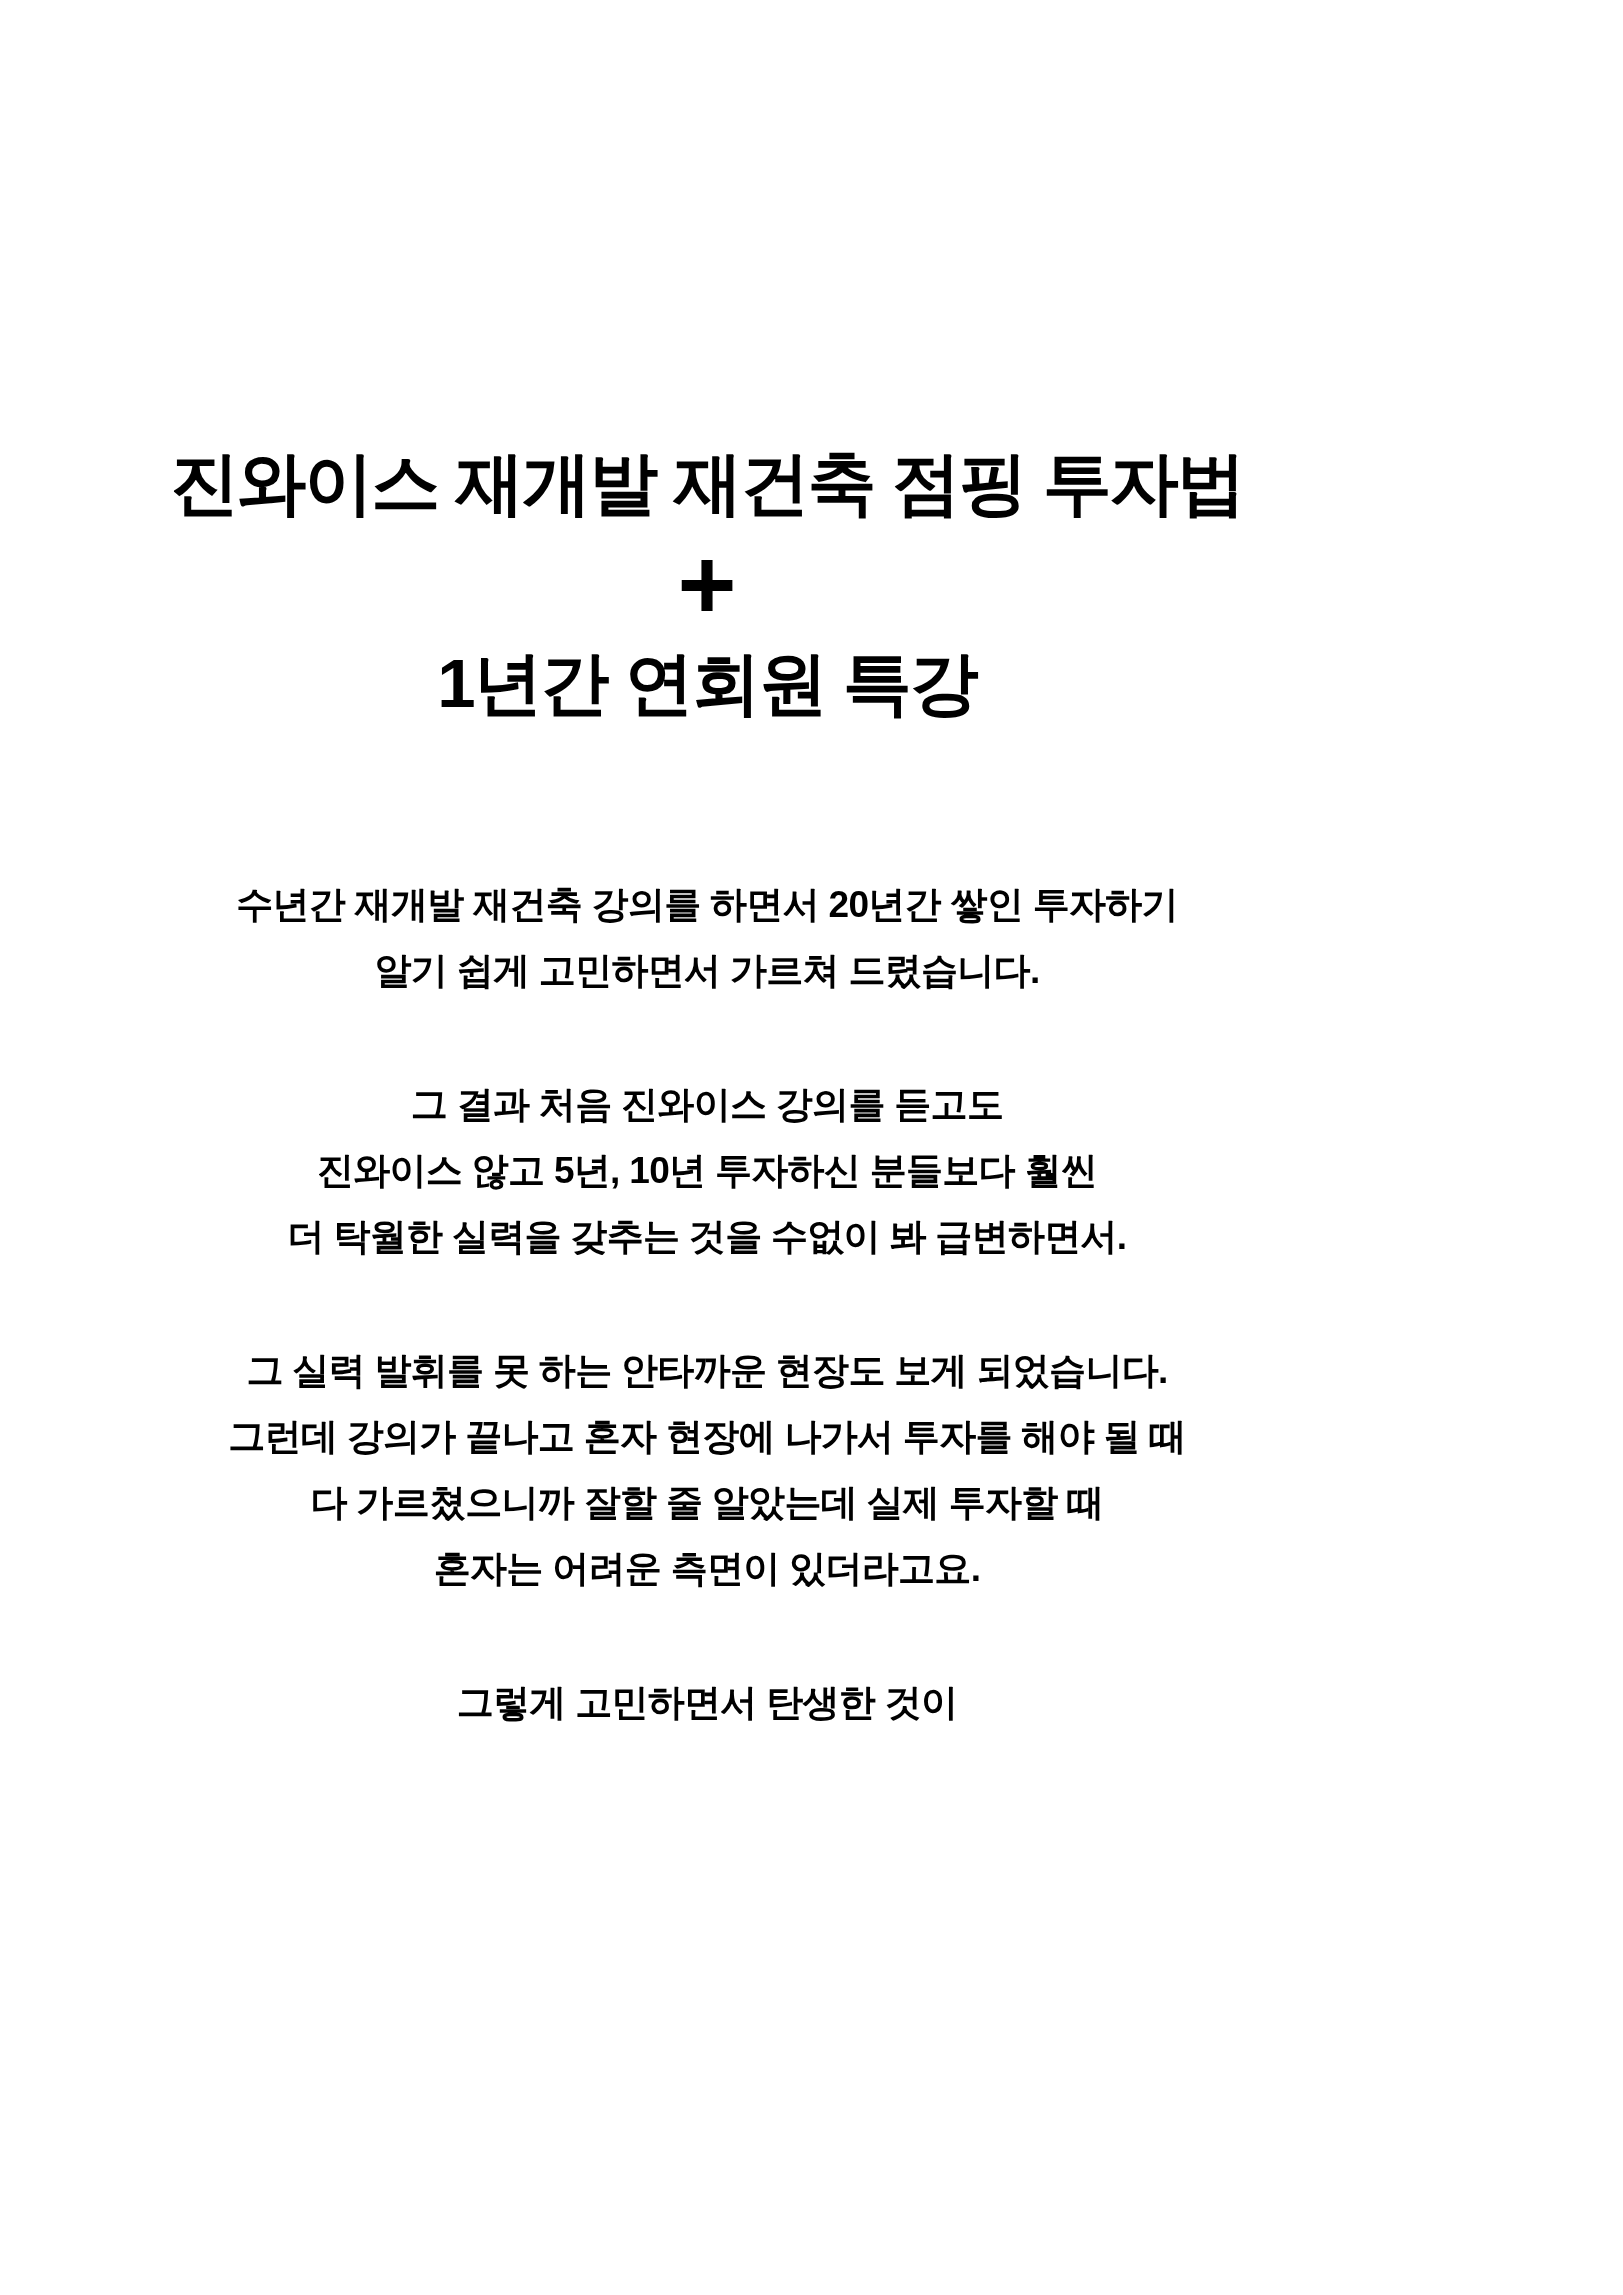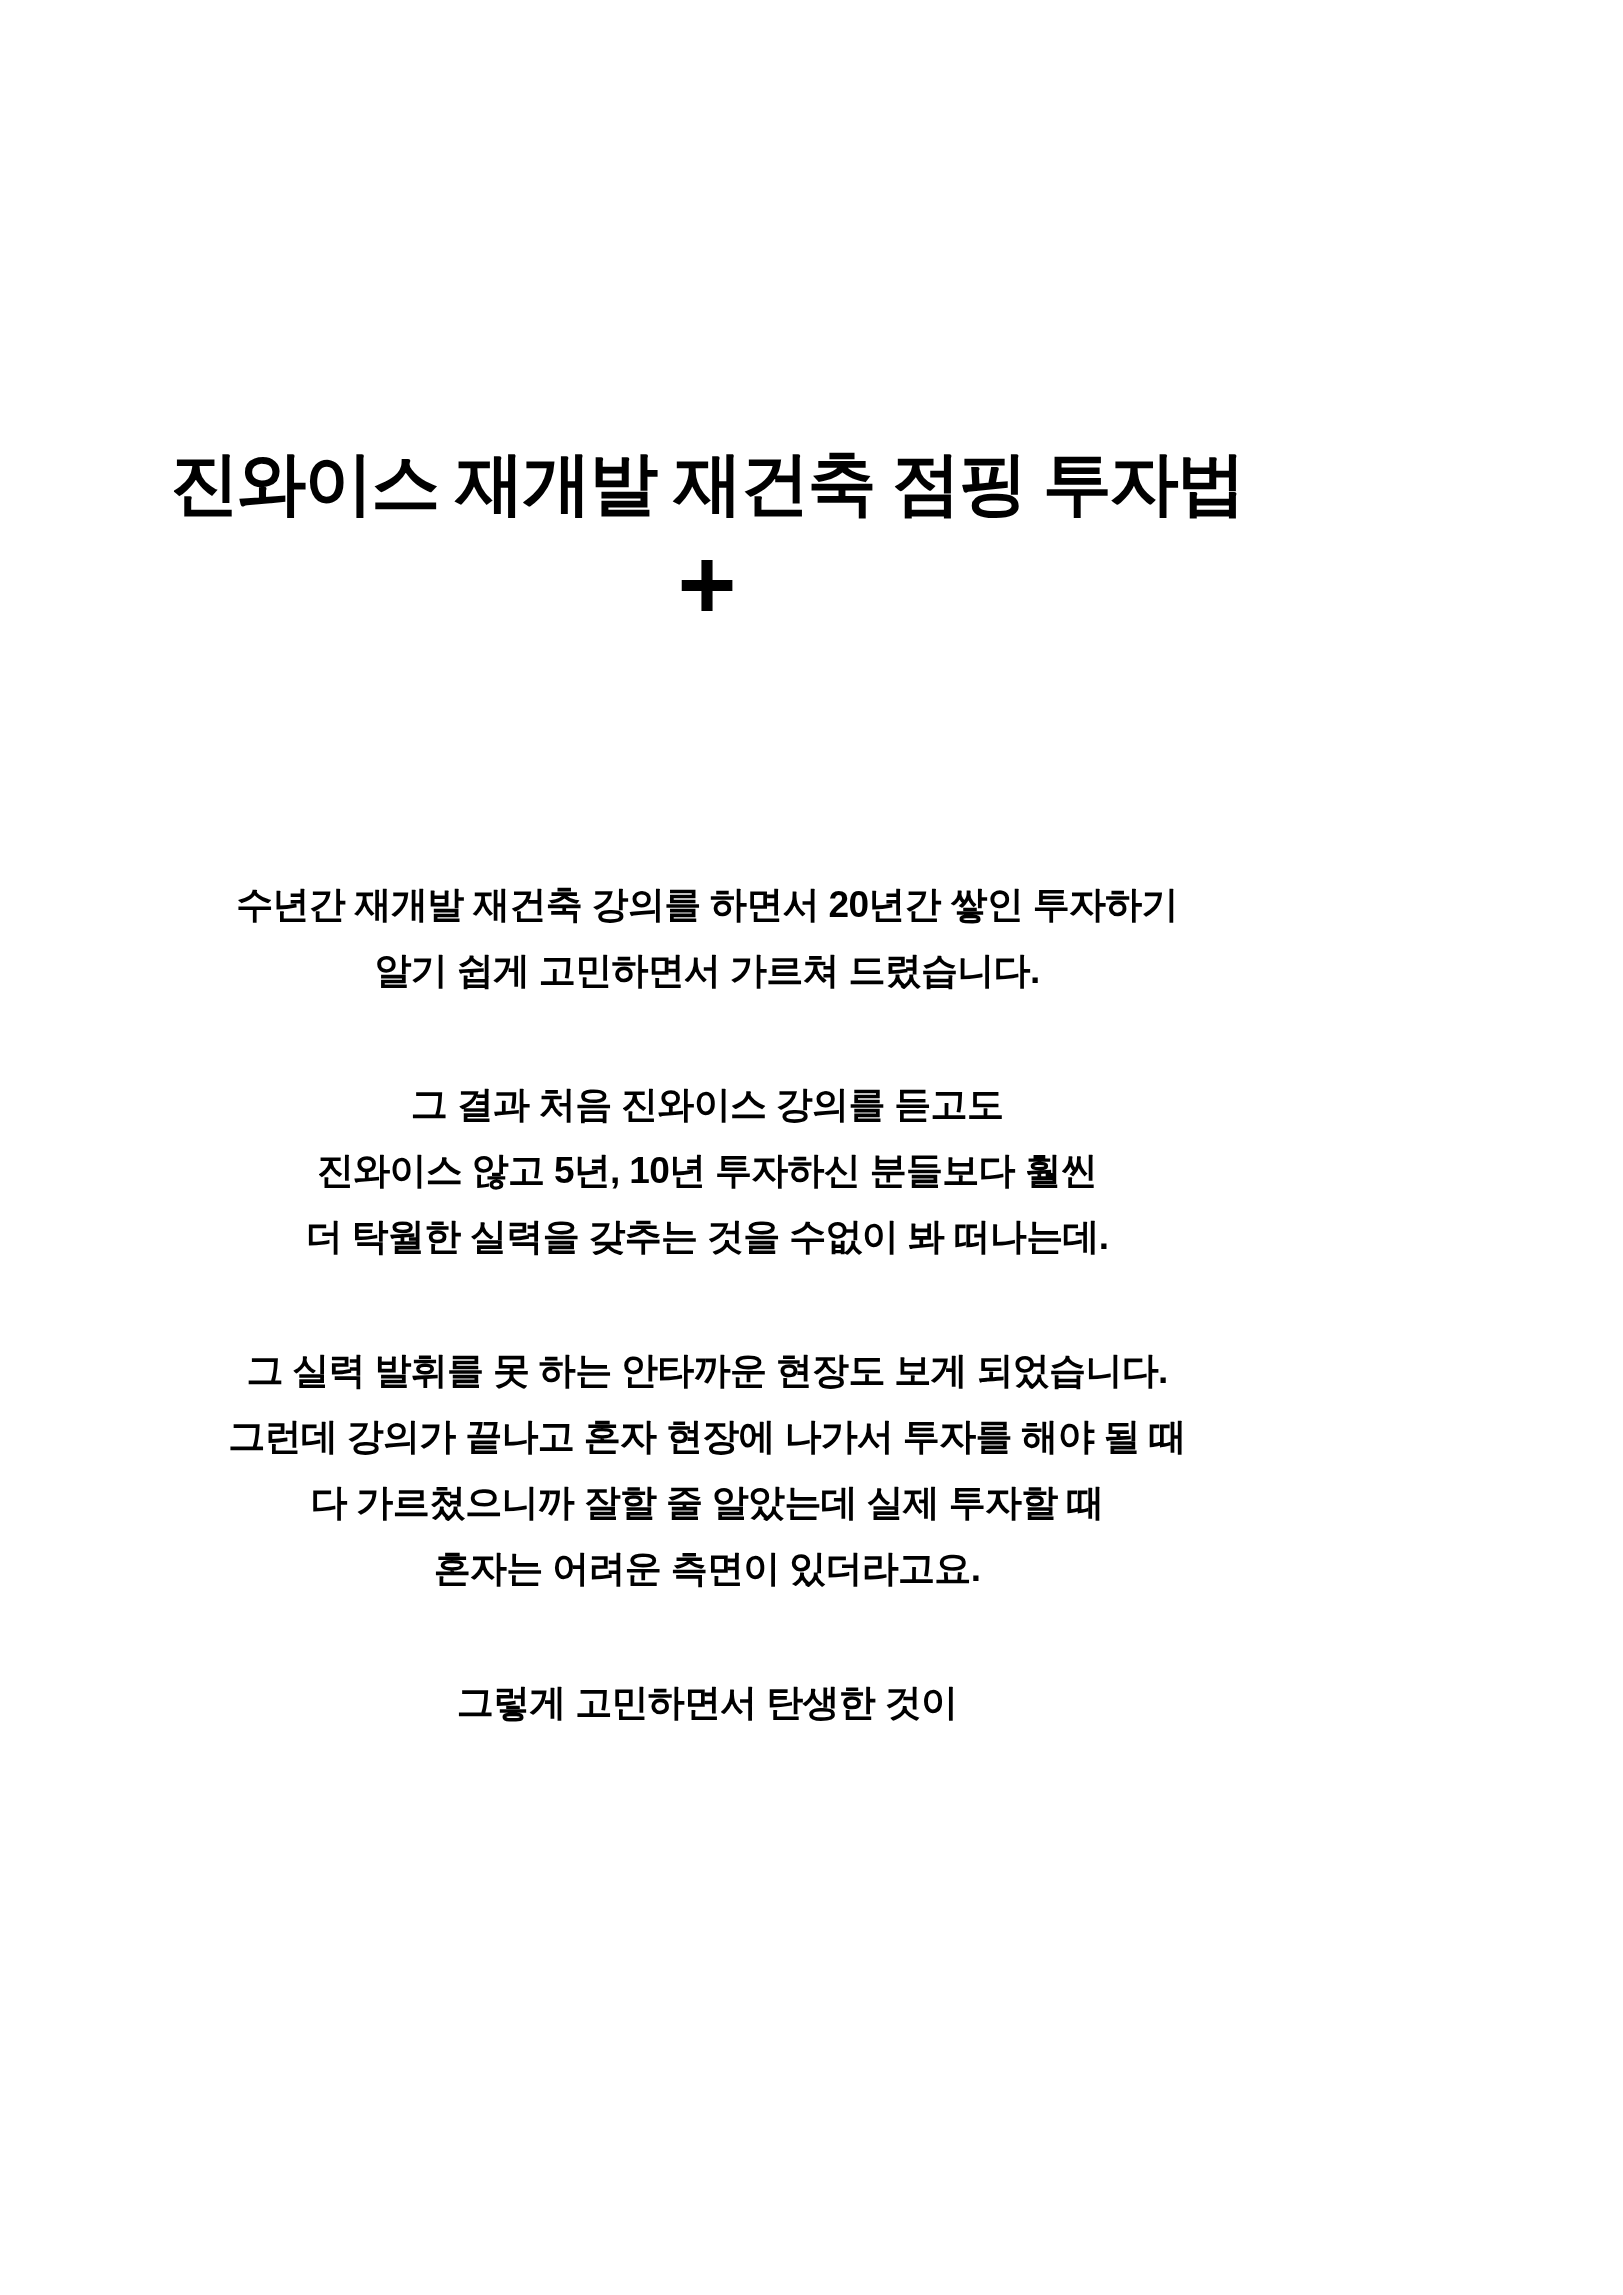--- a/index.html
+++ b/index.html
@@ -55,33 +55,34 @@
   }
 </style>
 </head>
 <body>
 
 <div class="page">
 
   <div class="title-block">
     <div class="title-line">진와이스 재개발 재건축 점핑 투자법</div>
     <div class="title-plus">+</div>
+    <div class="title-line">1년간 연회원 특강</div>
   </div>
 
   <div class="body-block">
 
     <div class="para">
       <div class="body-line">수년간 재개발 재건축 강의를 하면서 20년간 쌓인 투자하기</div>
       <div class="body-line">알기 쉽게 고민하면서 가르쳐 드렸습니다.</div>
     </div>
 
     <div class="para">
       <div class="body-line">그 결과 처음 진와이스 강의를 듣고도</div>
       <div class="body-line">진와이스 않고 5년, 10년 투자하신 분들보다 훨씬</div>
-      <div class="body-line">더 탁월한 실력을 갖추는 것을 수없이 봐 떠나는데.</div>
+      <div class="body-line">더 탁월한 실력을 갖추는 것을 수없이 봐 급변하면서.</div>
     </div>
 
     <div class="para">
       <div class="body-line">그 실력 발휘를 못 하는 안타까운 현장도 보게 되었습니다.</div>
       <div class="body-line">그런데 강의가 끝나고 혼자 현장에 나가서 투자를 해야 될 때</div>
       <div class="body-line">다 가르쳤으니까 잘할 줄 알았는데 실제 투자할 때</div>
       <div class="body-line">혼자는 어려운 측면이 있더라고요.</div>
     </div>
 
 

